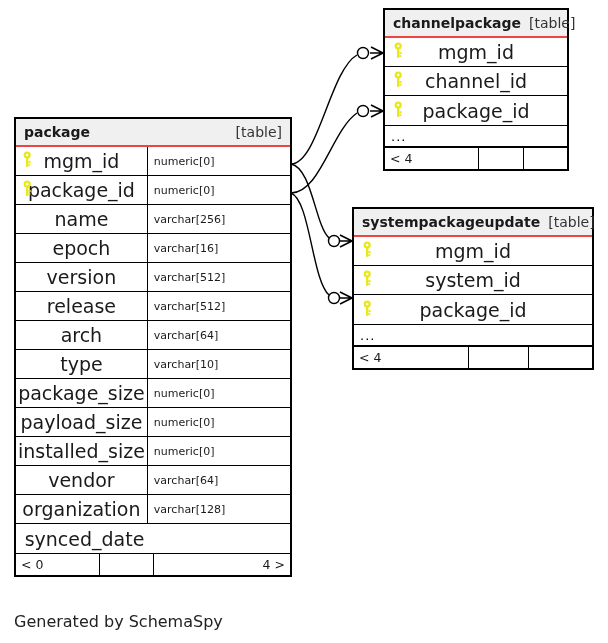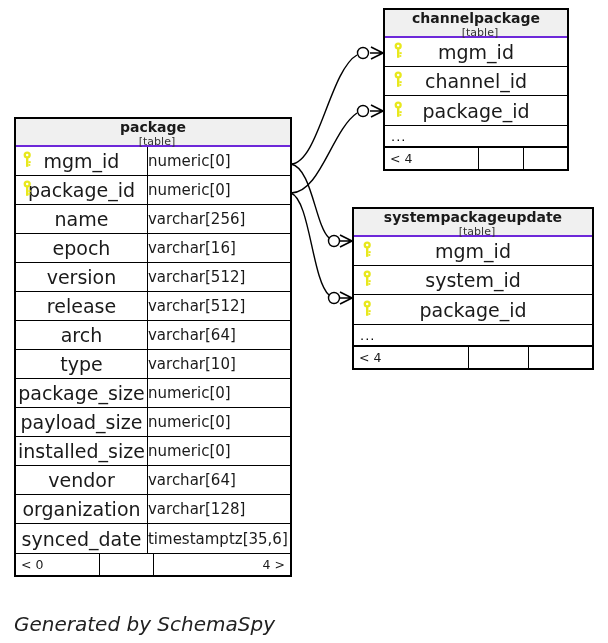--- a/index.html
+++ b/index.html
@@ -13,50 +13,49 @@
   svg.links{position:absolute;left:0;top:0;width:608px;height:643px;pointer-events:none;}
 
   .table-box{
     position:absolute;
     border:2px solid #000;
     background:#fff;
     box-sizing:border-box;
   }
   .t-head{
     background:#f0f0f0;
-    border-bottom:2px solid #6d28d9;
+    border-bottom:2px solid #ef4444;
     box-sizing:border-box;
     display:flex;align-items:center;justify-content:space-between;
     padding:0 8px;
     height:28px;
-    flex-direction:column;
   }
   .t-name{font-weight:bold;font-size:14px;white-space:nowrap;}
-  .t-tag{font-size:11px;color:#333;white-space:nowrap;padding-left:8px;}
+  .t-tag{font-size:14px;color:#333;white-space:nowrap;padding-left:8px;}
 
   .row{
     display:flex;
     height:29px;
     box-sizing:border-box;
     border-bottom:1.5px solid #000;
   }
   .row:last-of-type{border-bottom:none;}
   .cell-name{
     display:flex;align-items:center;
     box-sizing:border-box;
     font-size:19px;
     position:relative;
     overflow:hidden;
   }
   .cell-type{
     display:flex;align-items:center;
     box-sizing:border-box;
     border-left:1.5px solid #000;
-    padding-left:0;
-    font-size:15px;
+    padding-left:6px;
+    font-size:11px;
     white-space:nowrap;
     overflow:hidden;
   }
 
   
   .pkg .cell-name{width:137px;justify-content:center;padding:0 4px;}
   .pkg .cell-type{width:150px;}
   .pkg .cell-name .keywrap{position:absolute;left:6px;top:50%;transform:translateY(-50%);}
 
   
@@ -77,21 +76,21 @@
   .foot div{
     box-sizing:border-box;display:flex;align-items:center;
     font-size:12.5px;padding:0 5px;
   }
   .foot .fsep{border-left:1.5px solid #000;}
   .foot .fleft{justify-content:flex-start;}
   .foot .fright{justify-content:flex-end;}
 
   .caption{
     position:absolute;left:14px;top:612px;
-    font-size:20px;color:#222;font-style:italic;
+    font-size:16px;color:#222;
   }
 </style>
 </head>
 <body>
 
 <div class="canvas">
 
   <svg class="links" viewBox="0 0 608 643" xmlns="http://www.w3.org/2000/svg">
     <defs>
       <g id="crowfoot">
@@ -245,23 +244,20 @@
             <span>organization</span>
           </div>
           <div class="cell-type">
             <span>varchar[128]</span>
           </div>
         </div>
         <div class="row">
           <div class="cell-name">
             <span>synced_date</span>
           </div>
-          <div class="cell-type">
-            <span>timestamptz[35,6]</span>
-          </div>
         </div>
       </div>
     <div class="foot">
       <div class="fleft" style="width:83px;">&lt; 0</div>
       <div class="fsep" style="width:54px;"></div>
       <div class="fsep fright" style="width:137px;">4 &gt;</div>
     </div>
   </div>
 
   <div class="table-box rt" id="tbl-channelpackage" style="left:383px;top:8px;width:186px;">

